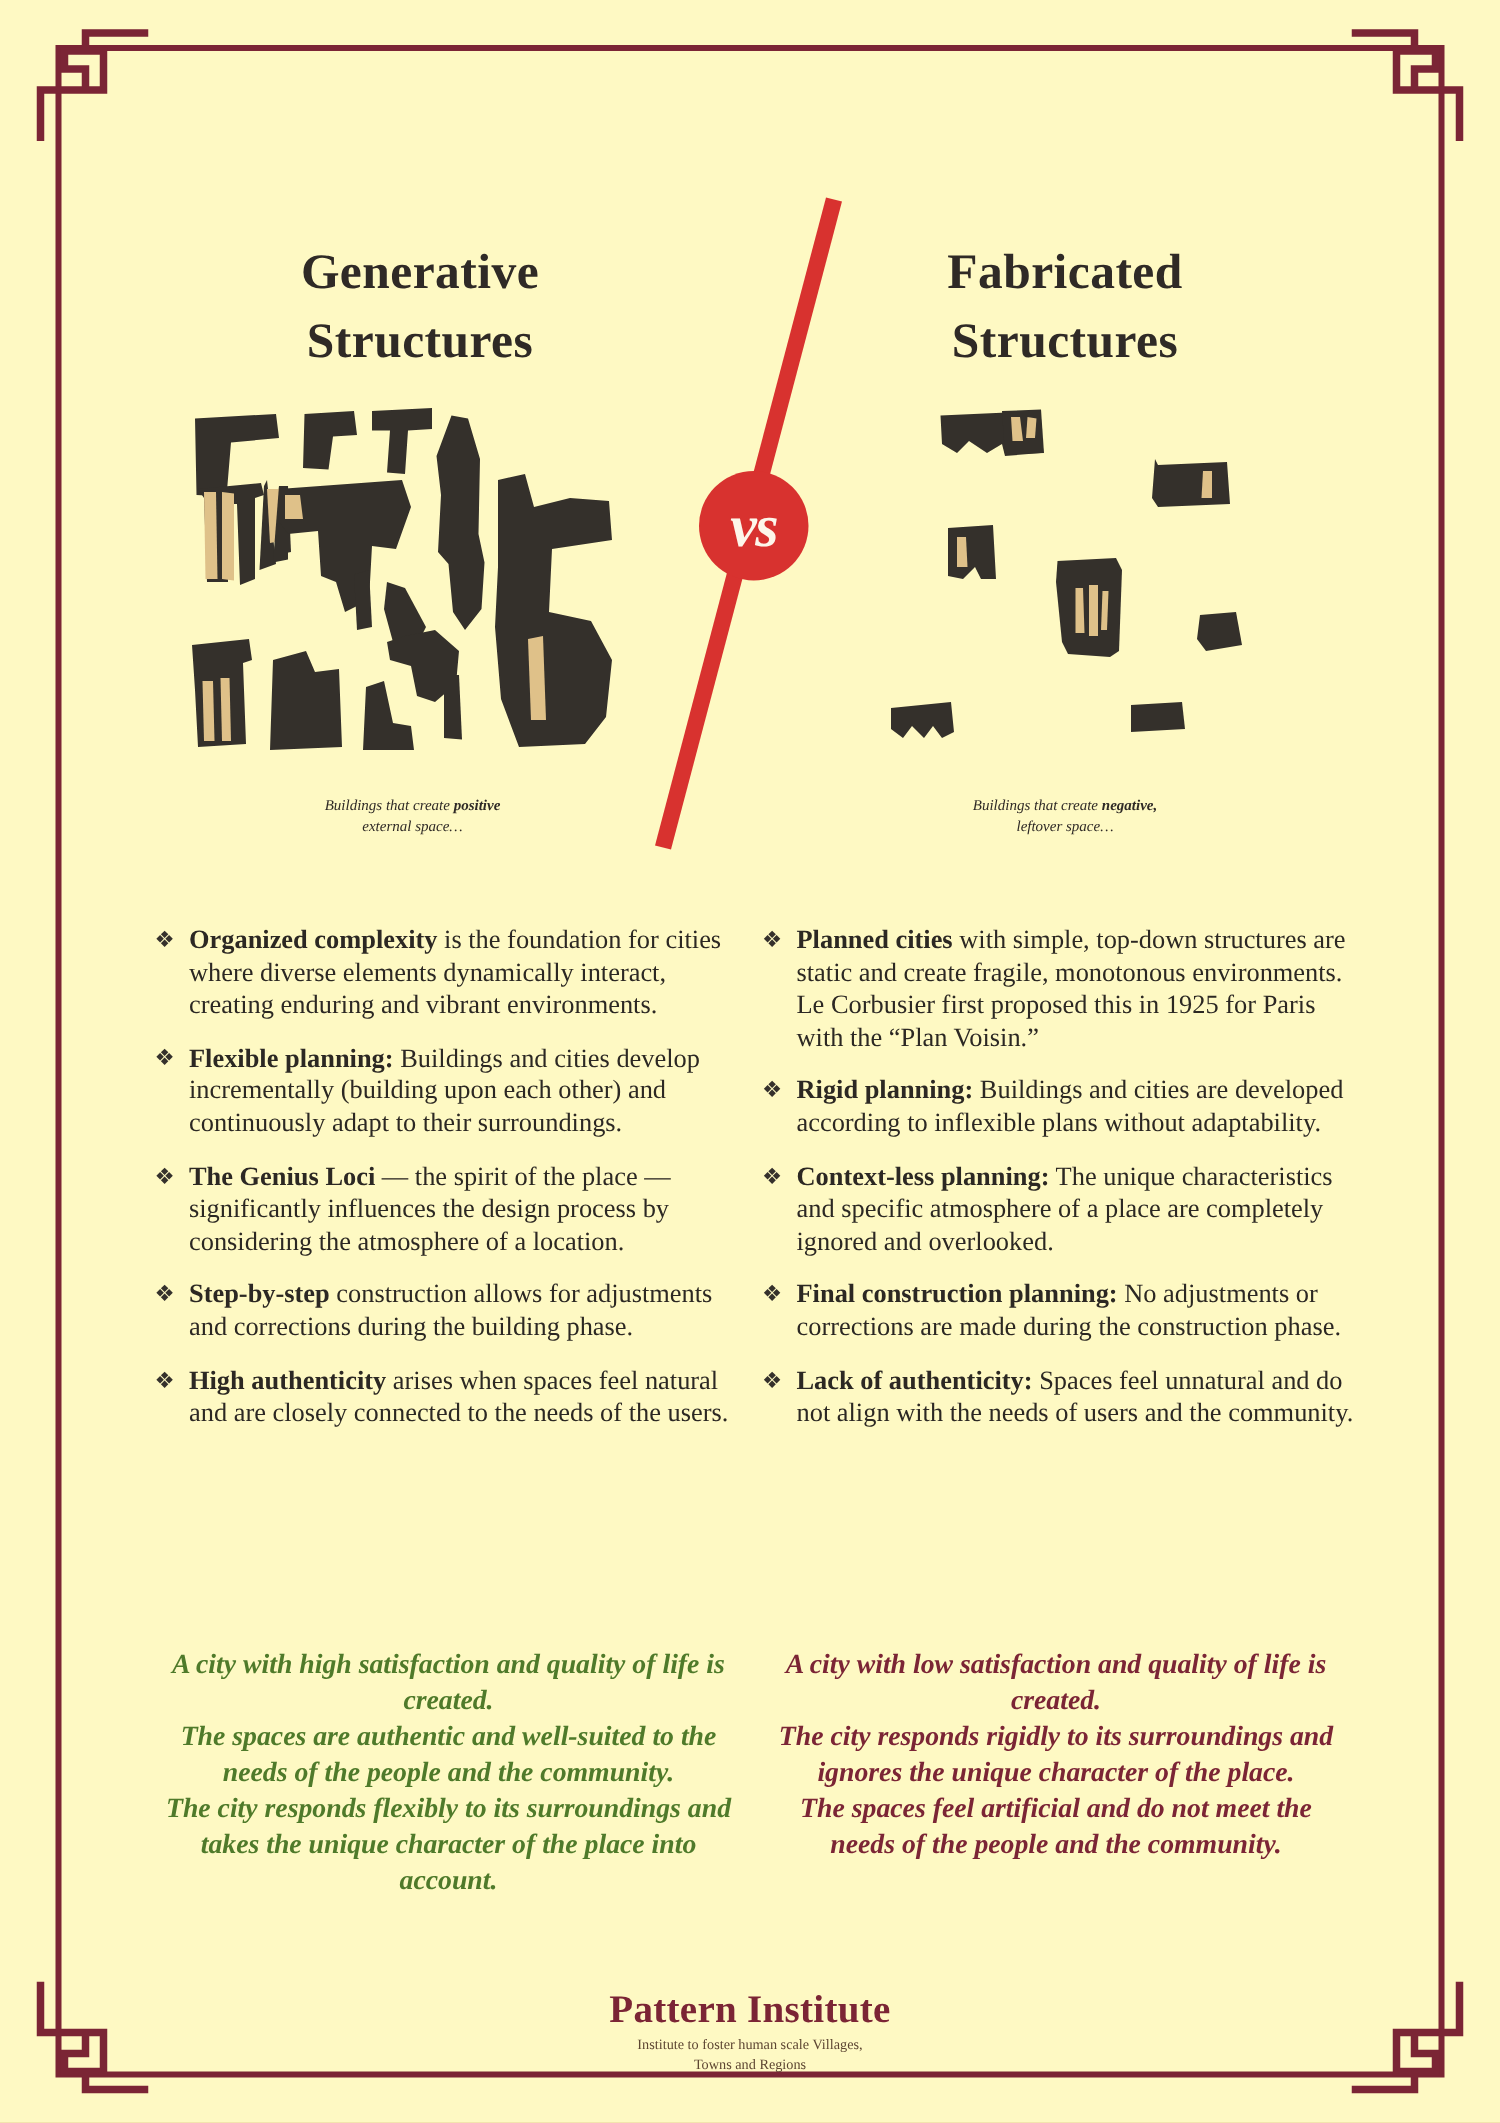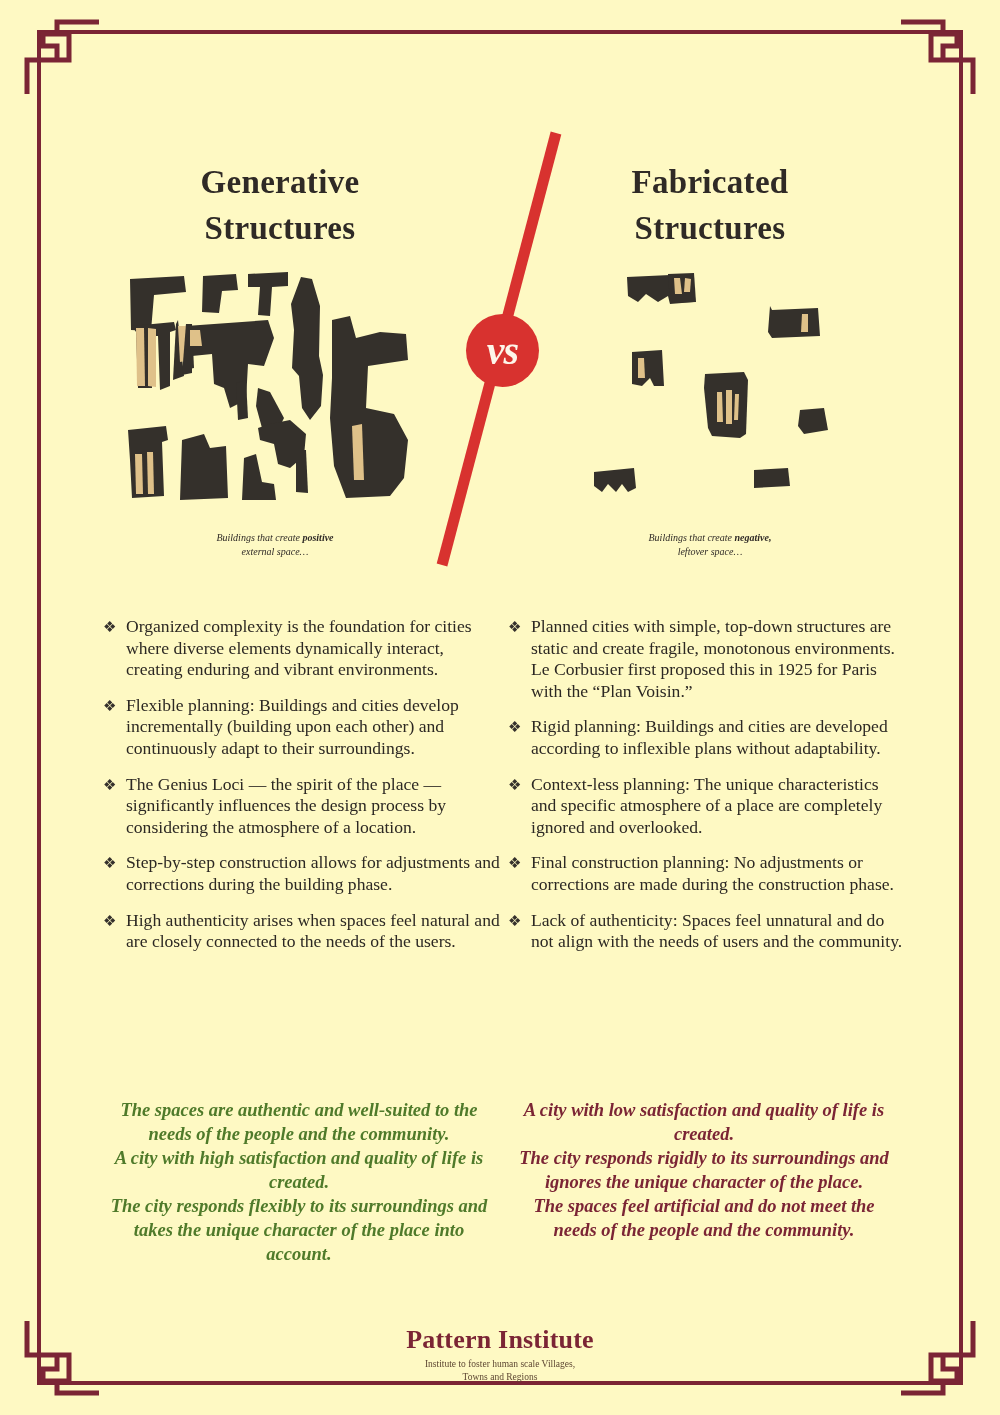--- a/index.html
+++ b/index.html
@@ -134,21 +134,21 @@
   }
   .bullet-text {
     flex: 1 1 auto;
     font-family: "Liberation Serif", serif;
     font-size: 17.6px;
     line-height: 21.6px;
     color: #2c2823;
     text-align: left;
     hyphens: auto;
   }
-  .bullet-text b { font-weight: normal; }
+  .bullet-text b { font-weight: bold; }
 
   
   .conclusion {
     position: absolute;
     top: 1098px;
     width: 388px;
     text-align: center;
     font-family: "Liberation Serif", serif;
     font-style: italic;
     font-weight: bold;
@@ -340,22 +340,22 @@
         <span class="bullet-mark">❖</span>
         <span class="bullet-text"><b>Final construction planning:</b> No adjustments or corrections are made during the construction phase.</span>
       </div>
       <div class="bullet">
         <span class="bullet-mark">❖</span>
         <span class="bullet-text"><b>Lack of authenticity:</b> Spaces feel unnatural and do not align with the needs of users and the community.</span>
       </div>
     </div>
 
   <div class="conclusion left">
+      <p>A city with high satisfaction and quality of life is created.</p>
       <p>The spaces are authentic and well-suited to the needs of the people and the community.</p>
-      <p>A city with high satisfaction and quality of life is created.</p>
       <p>The city responds flexibly to its surroundings and takes the unique character of the place into account.</p>
     </div>
   <div class="conclusion right">
       <p>A city with low satisfaction and quality of life is created.</p>
       <p>The city responds rigidly to its surroundings and ignores the unique character of the place.</p>
       <p>The spaces feel artificial and do not meet the needs of the people and the community.</p>
     </div>
 
   <div class="footer">
     <div class="footer-title">Pattern Institute</div>

